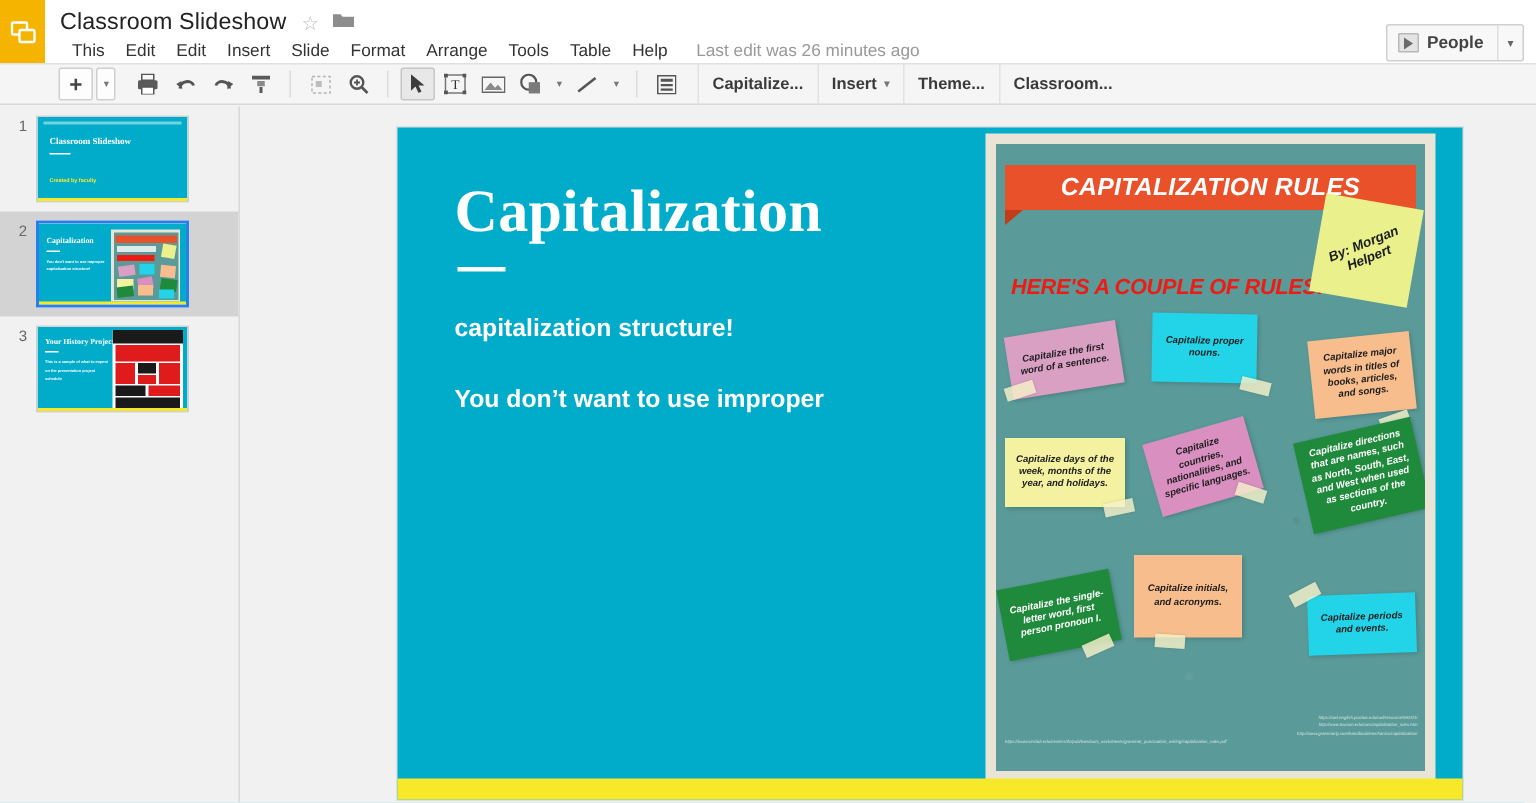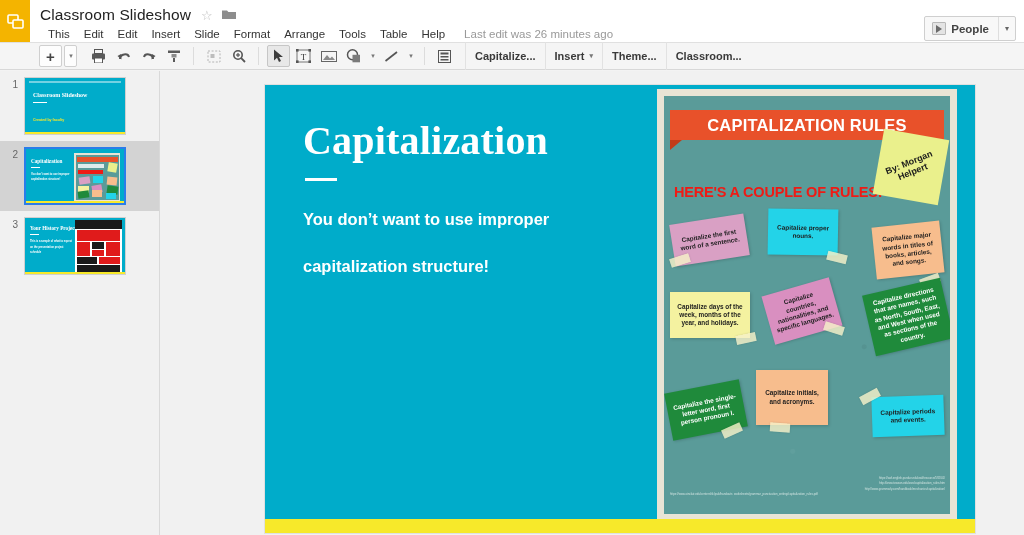--- a/index.html
+++ b/index.html
@@ -114,20 +114,21 @@
     background: #e9e4d5; padding: 7px;
   }
   .poster-inner {
     position: relative; width: 100%; height: 100%;
     background: #5a9b99;
     background-image:
       radial-gradient(circle at 20% 30%, rgba(255,255,255,.05) 0 2px, transparent 3px),
       radial-gradient(circle at 70% 60%, rgba(0,0,0,.05) 0 2px, transparent 3px),
       radial-gradient(circle at 45% 85%, rgba(255,255,255,.04) 0 2px, transparent 3px);
     overflow: hidden;
+    font-style: italic;
   }
   .banner {
     position: absolute; left: 6px; top: 14px; right: 6px; height: 30px;
     background: #e8512a; display: flex; align-items: center; justify-content: center;
   }
   .banner::before, .banner::after {
     content: ""; position: absolute; top: 30px; width: 12px; height: 10px; background: #c23c19;
   }
   .banner::before { left: 0; clip-path: polygon(0 0, 100% 0, 0 100%); }
   .banner::after { right: 0; clip-path: polygon(0 0, 100% 0, 100% 100%); }
@@ -410,22 +411,22 @@
     </div>
   </div>
 
   <div class="canvas">
     <div class="slide">
 
       <div class="slide-title">Capitalization</div>
       <div class="title-rule"></div>
 
       <div class="slide-body">
+        <p>capitalization structure!</p>
         <p>You don’t want to use improper</p>
-        <p>capitalization structure!</p>
       </div>
 
       <div class="poster">
         <div class="poster-inner">
 
           <div class="banner">
             <span class="banner-text">CAPITALIZATION RULES</span>
           </div>
 
           <div class="poster-hook">HERE'S A COUPLE OF RULES!</div>

